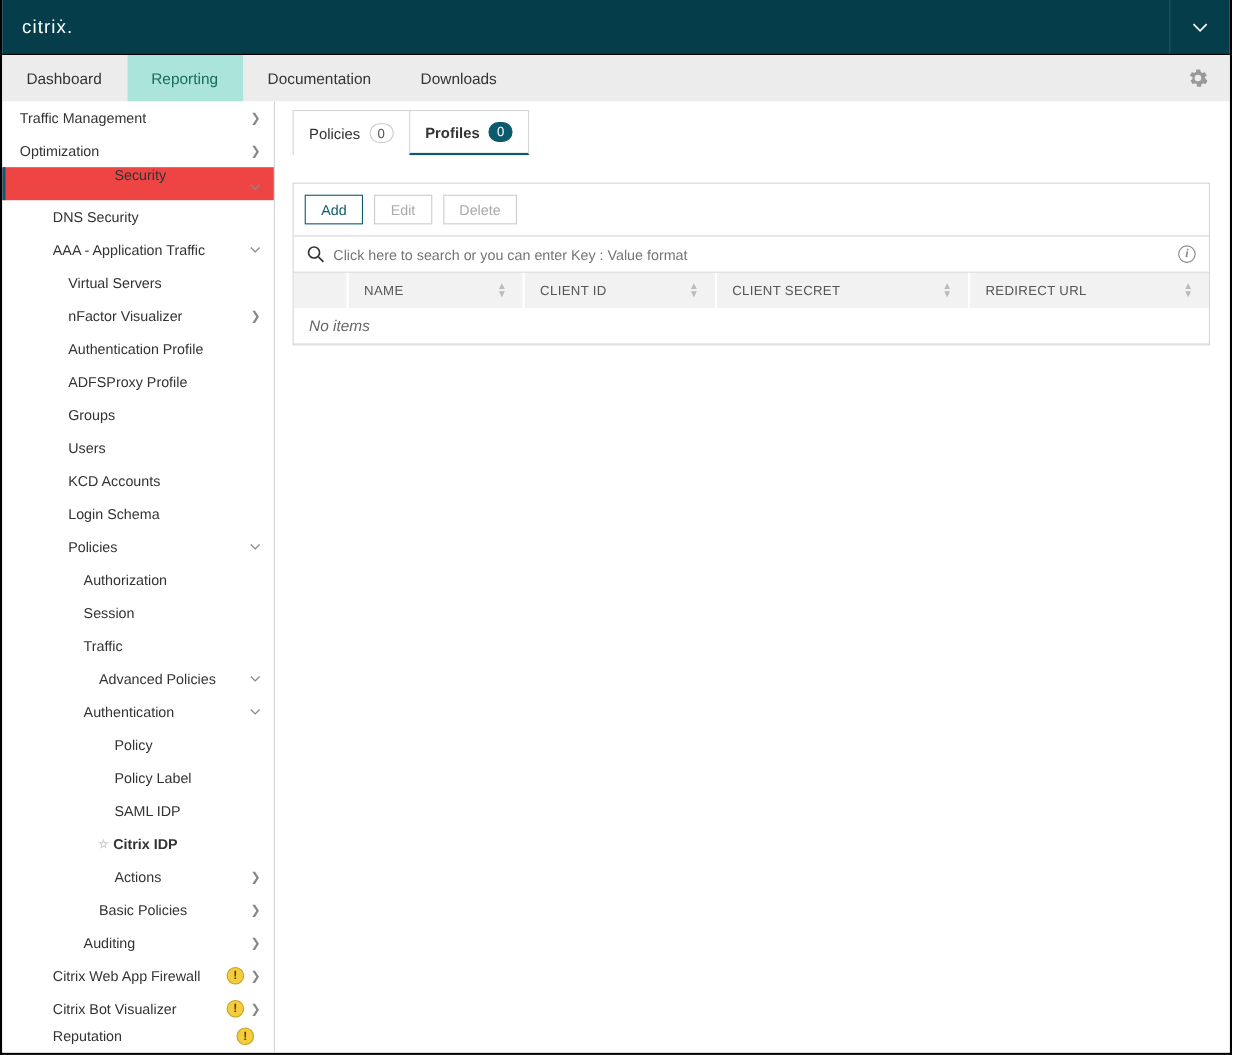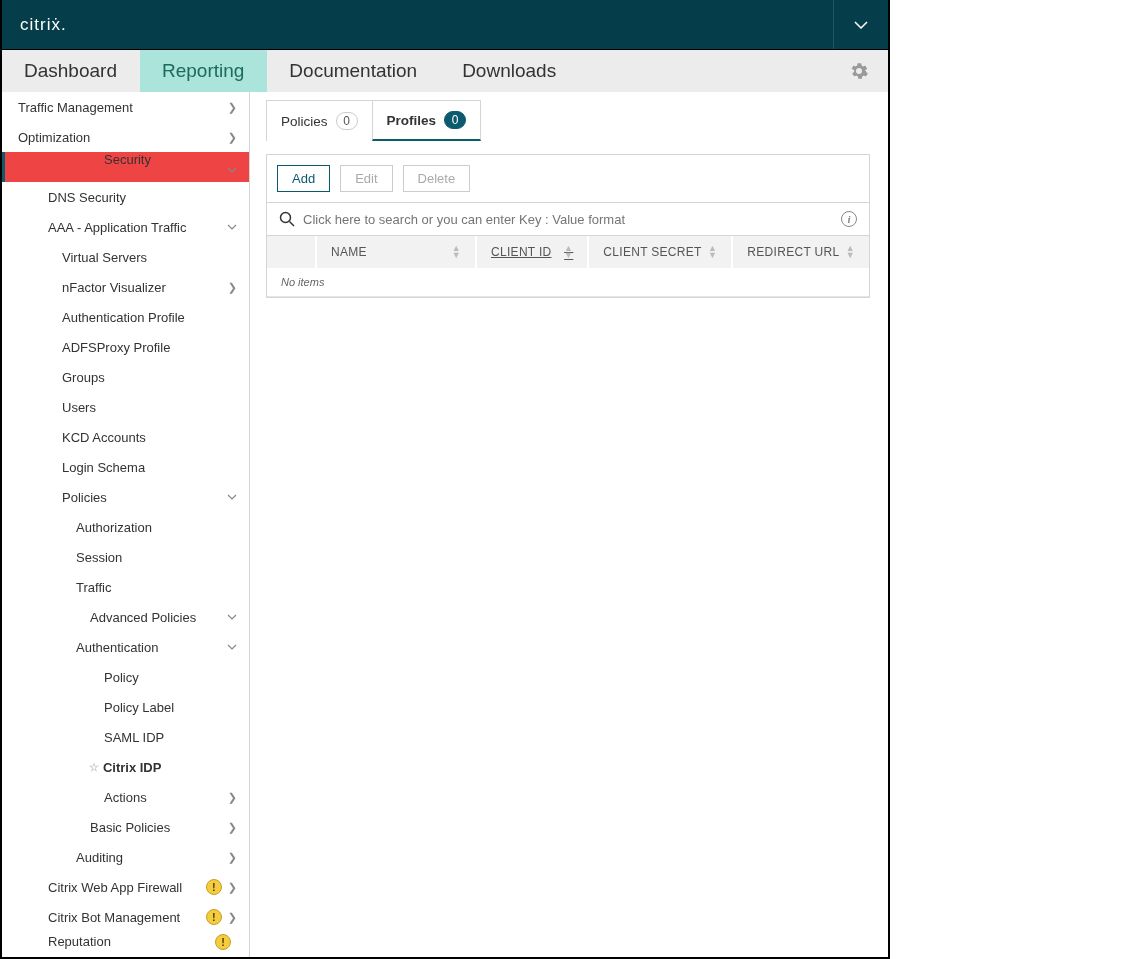--- a/index.html
+++ b/index.html
@@ -1,27 +1,27 @@
 <!DOCTYPE html>
 <html><head>
   <meta charset="utf-8">
   <style>
     * { margin: 0; padding: 0; box-sizing: border-box; }
     body { font-family: -apple-system, BlinkMacSystemFont, "Segoe UI", Arial, sans-serif; font-size: 13px; color: #333; overflow: hidden; }
-    .app { width: 890px; height: 959px; display: flex; flex-direction: column; border: 2px solid #000; border-top: none; }
+    .app { width: 1120px; height: 959px; display: flex; flex-direction: column; border: 2px solid #000; border-top: none; }
     
     
     .topbar { height: 50px; background: #063d4b; display: flex; align-items: center; justify-content: space-between; padding: 0 20px 0 18px; border-bottom: 1px solid #000; }
     .logo { color: #fff; font-size: 17px; letter-spacing: 1px; font-weight: 300; }
     .topbar-right { display: flex; align-items: center; border-left: 1px solid #1e5663; height: 100%; padding-left: 20px; }
     .chevron-top { color: #fff; font-size: 12px; }
     
     
     .navbar { height: 42px; background: #ececec; display: flex; align-items: stretch; padding: 0 0 0 0; position: relative; }
-    .nav-tab { padding: 0 22px; display: flex; align-items: center; font-size: 19px; color: #333; cursor: pointer; border-right: 1px solid transparent; }
+    .nav-tab { padding: 0 22px; display: flex; align-items: center; font-size: 14px; color: #333; cursor: pointer; border-right: 1px solid transparent; }
     .nav-tab.config { background: #fff; font-weight: 400; }
     .nav-tab.reporting { background: #abe4da; color: #1a6b5b; }
     .nav-gear { margin-left: auto; padding: 0 20px; display: flex; align-items: center; color: #888; font-size: 18px; cursor: pointer; }
     
     
     .main { flex: 1; display: flex; overflow: hidden; }
     
     
     .sidebar { width: 248px; border-right: 1px solid #d5d5d5; overflow-y: auto; background: #fff; font-size: 13px; }
     .side-item { display: flex; align-items: center; height: 30px; padding: 0 12px 0 16px; cursor: pointer; position: relative; color: #333; }
@@ -42,42 +42,42 @@
     
     
     .subtabs { display: flex; border-bottom: 1px solid transparent; }
     .subtab { padding: 10px 14px; display: flex; align-items: center; gap: 8px; border: 1px solid #d5d5d5; border-bottom: none; background: #fff; cursor: pointer; font-size: 13.5px; margin-right: -1px; }
     .subtab:not(.active) { background: #fff; color: #333; }
     .subtab.active { border-bottom: 2px solid #0c5a6d; font-weight: 700; background: #fff; position: relative; }
     .subtab .count { display: inline-flex; align-items: center; justify-content: center; min-width: 22px; height: 18px; padding: 0 6px; border-radius: 10px; border: 1px solid #ccc; font-size: 12px; color: #555; font-weight: 400; }
     .subtab.active .count { background: #0c5a6d; color: #fff; border-color: #0c5a6d; font-weight: 400; }
     
     
-    .content-box { border: 1px solid #d5d5d5; margin-top: 12px; }
+    .content-box { border: 1px solid #d5d5d5; margin-top: 24px; }
     .toolbar { padding: 10px 10px; display: flex; gap: 10px; }
     .tbtn { padding: 5px 14px; border: 1px solid #0c5a6d; background: #fff; color: #0c5a6d; font-size: 13px; cursor: pointer; }
     .tbtn.disabled { border-color: #ccc; color: #aaa; cursor: default; }
     
     
     .searchbar { border-top: 1px solid #d5d5d5; display: flex; align-items: center; padding: 8px 12px; gap: 8px; }
     .search-icon { color: #222; font-size: 15px; }
     .search-input { flex: 1; border: none; outline: none; font-size: 13px; color: #888; }
     .info-circle { width: 16px; height: 16px; border: 1.5px solid #888; border-radius: 50%; color: #888; font-size: 11px; display: flex; align-items: center; justify-content: center; font-style: italic; font-family: serif; font-weight: bold; cursor: pointer; }
     
     
     .table { border-top: 1px solid #d5d5d5; }
     .thead { display: flex; background: #f2f2f2; height: 32px; align-items: center; font-size: 12px; color: #555; letter-spacing: 0.3px; justify-content: flex-end; }
     .th { padding: 0 14px; display: flex; align-items: center; border-right: 2px solid #fff; height: 100%; }
     .th.checkbox { width: 50px; flex: none; }
     .th.name { flex: 1.1; min-width: 160px; }
-    .th.clientid { flex: 1.3; text-decoration: underline; }
+    .th.clientid { flex: 1.3; }
     .th.secret { flex: 1.8; }
     .th.redirect { flex: 1.7; border-right: none; }
     .sort-arrows { margin-left: auto; color: #bbb; font-size: 9px; line-height: 7px; display: flex; flex-direction: column; }
-    .tbody .trow { display: flex; padding: 8px 14px; font-style: italic; color: #666; border-bottom: 1px solid #e5e5e5; font-size: 11px; }
+    .tbody .trow { display: flex; padding: 8px 14px; font-style: italic; color: #666; border-bottom: 1px solid #e5e5e5; font-size: 14px; }
     
     
     svg { display: block; }
   </style>
 </head>
 <body>
 
 <div class="app">
 
   <div class="topbar">
@@ -215,21 +215,21 @@
       <div class="side-item side-sub3">
         <span>Auditing</span>
         <span class="chev">❯</span>
       </div>
       <div class="side-item side-sub1">
         <span>Citrix Web App Firewall</span>
         <span class="warn-badge">!</span>
         <span class="chev" style="margin-left:0">❯</span>
       </div>
       <div class="side-item side-sub1">
-        <span>Citrix Bot Management</span>
+        <span>Citrix Bot Visualizer</span>
         <span class="warn-badge">!</span>
         <span class="chev" style="margin-left:0">❯</span>
       </div>
       <div class="side-item side-sub1 cutoff">
         <span>Reputation</span>
         <span class="warn-badge">!</span>
       </div>
     </div>
 
     <div class="content">

